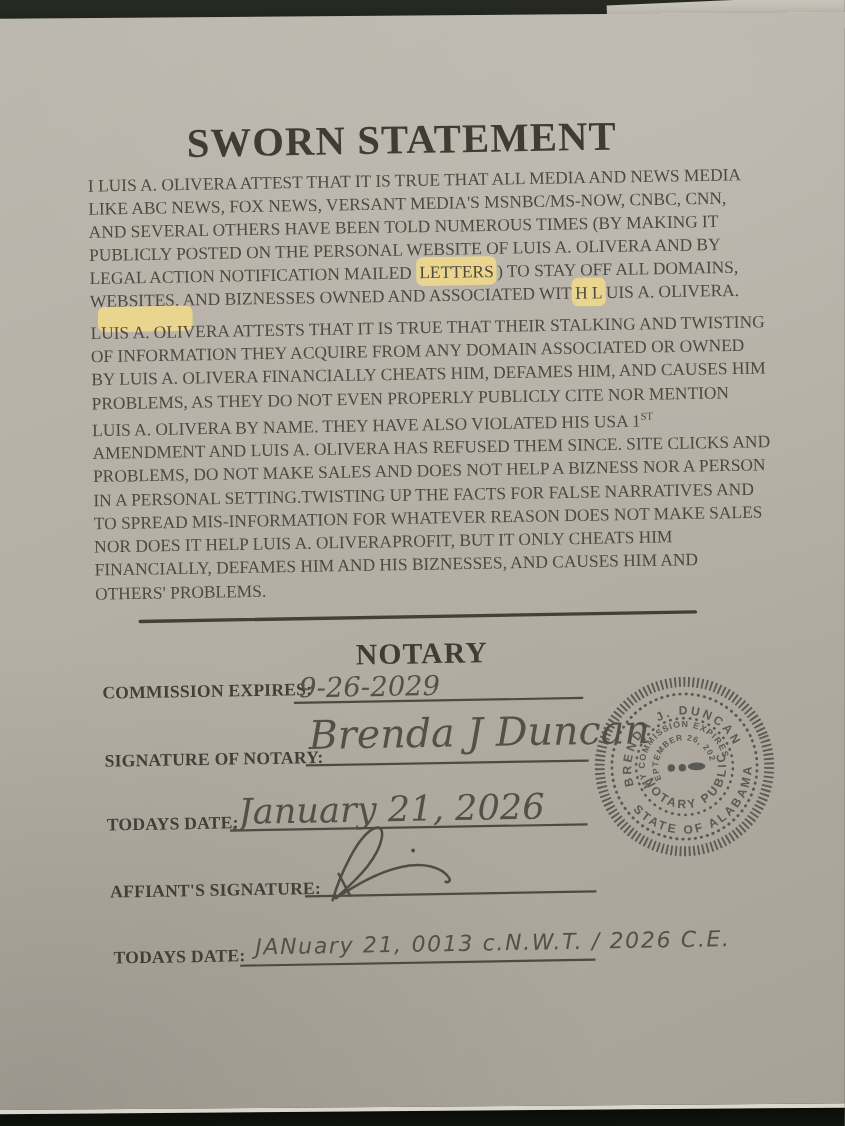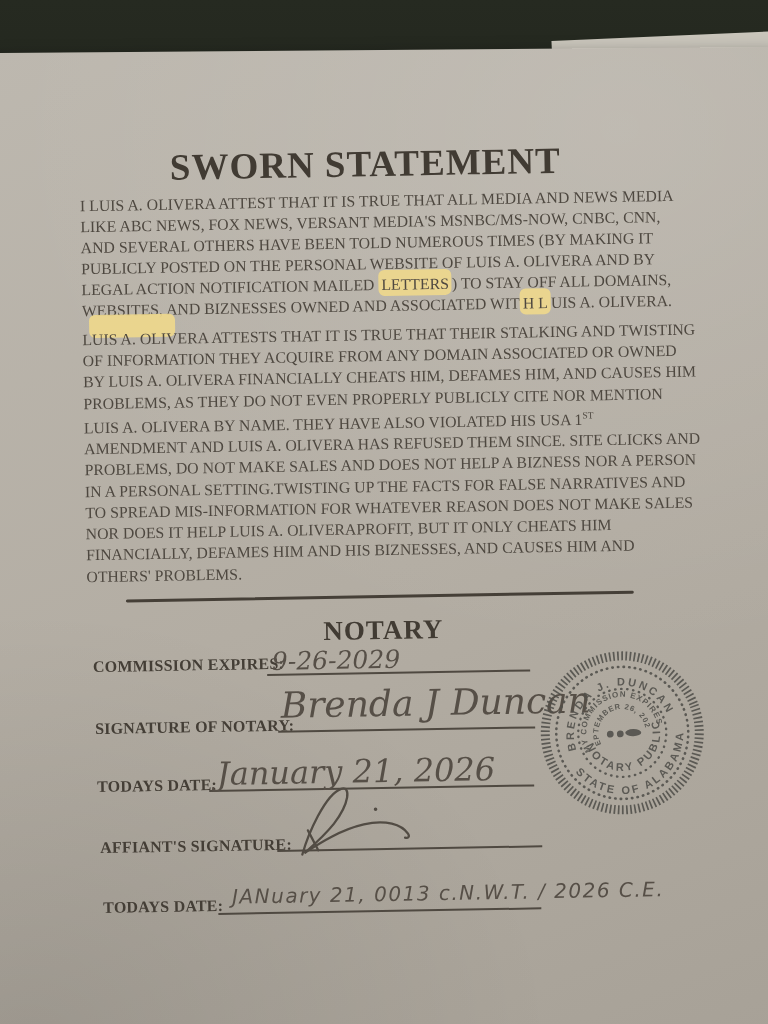--- a/index.html
+++ b/index.html
@@ -1,21 +1,21 @@
 <!DOCTYPE html>
 <html><head>
 <meta charset="utf-8">
 <style>
   html,body{margin:0;padding:0;}
   body{
     width:768px;height:1024px;overflow:hidden;position:relative;
     background:linear-gradient(180deg,#262a21 0%,#1d2119 30%,#141810 100%);
     font-family:"Liberation Serif","DejaVu Serif",serif;
   }
-  .scene{position:absolute;inset:0;margin-top:36px;}
+  .scene{position:absolute;inset:0;}
   .under-sheet{
     position:absolute;top:0;right:-14px;width:230px;height:30px;
     background:#c9c5bb;transform:rotate(-2.5deg);z-index:1;
   }
   .paper{
     position:absolute;left:-14px;top:14px;width:796px;height:992px;z-index:2;
     transform:rotate(-0.45deg);transform-origin:50% 50%;
     background:
       radial-gradient(130% 90% at 80% 8%, rgba(255,255,255,0.10), rgba(255,255,255,0) 60%),
       radial-gradient(120% 80% at 5% 100%, rgba(0,0,0,0.10), rgba(0,0,0,0) 55%),

